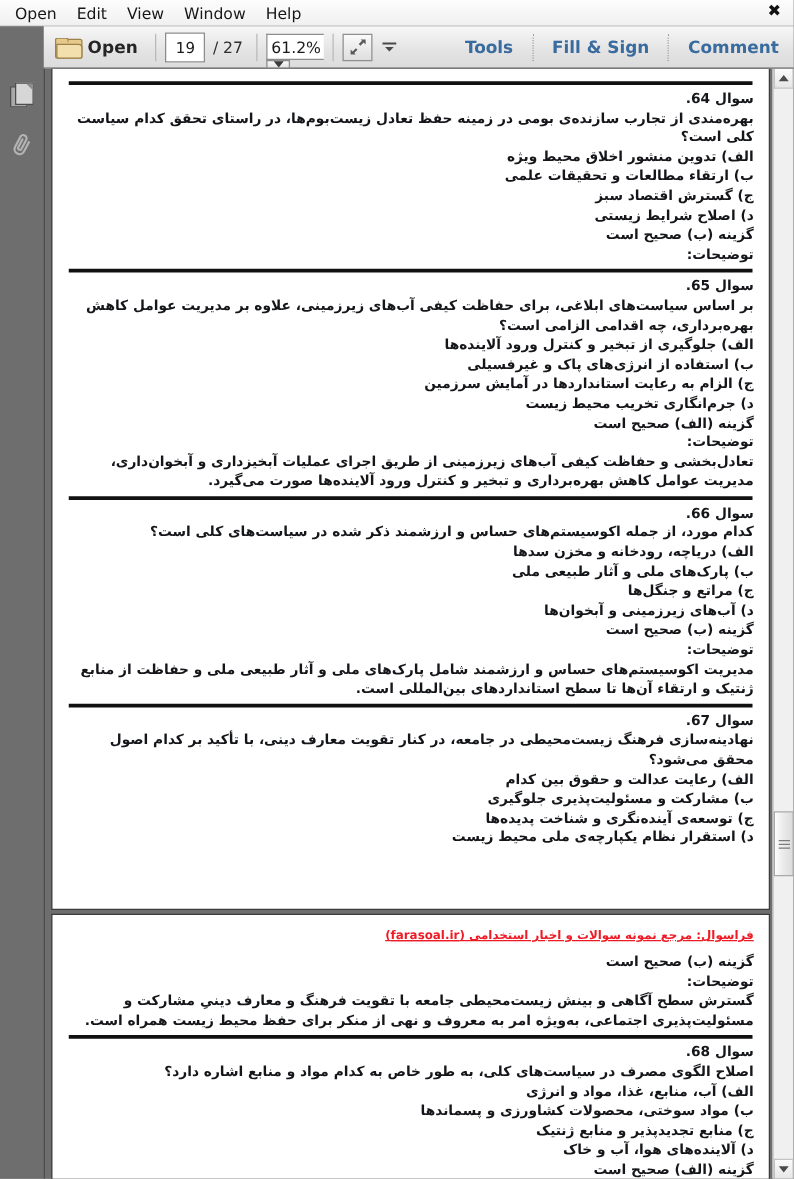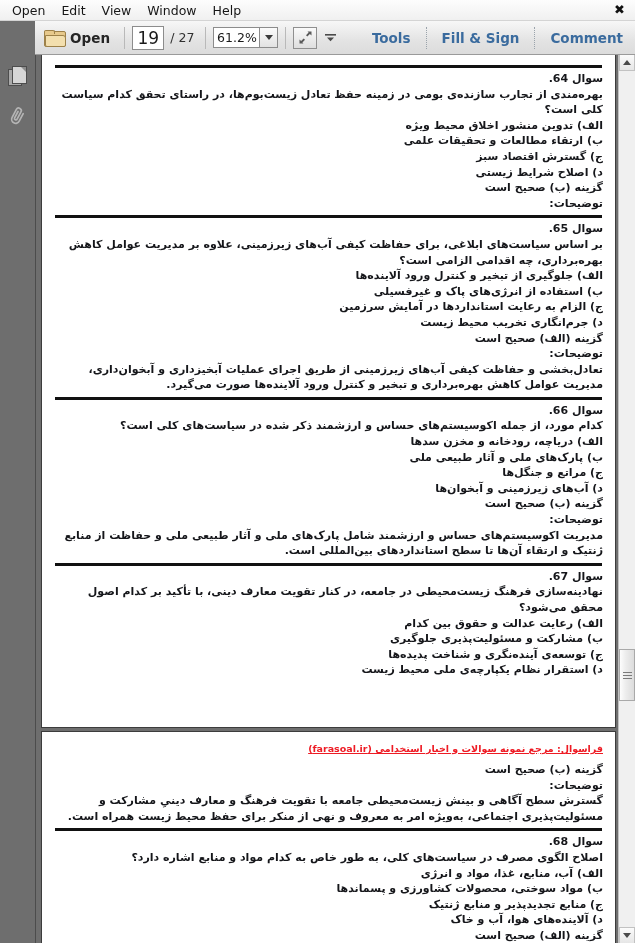--- a/index.html
+++ b/index.html
@@ -103,37 +103,38 @@
     border-left: 1px dotted #9aa3ab;
     margin: 0 9px;
   }
 
   .pagebox {
     width: 32px;
     height: 24px;
     border: 1px solid #8c8c8c;
     background: #fff;
     text-align: center;
-    font-size: 17px;
+    font-size: 12px;
     line-height: 19px;
     color: #1a1a1a;
     box-sizing: border-box;
     padding: 0;
     font-family: "DejaVu Sans", "Liberation Sans", sans-serif;
   }
   .pagecount {
     font-size: 12.5px;
     color: #303030;
     margin: 0 4px 0 6px;
     white-space: nowrap;
   }
   .zoom-combo {
     display: flex;
     align-items: stretch;
     height: 21px;
+    flex-direction: column;
   }
   .zoom-val {
     width: 46px;
     border: 1px solid #8c8c8c;
     border-right: none;
     background: #fff;
     font-size: 12.5px;
     line-height: 19px;
     text-align: center;
     color: #1a1a1a;

